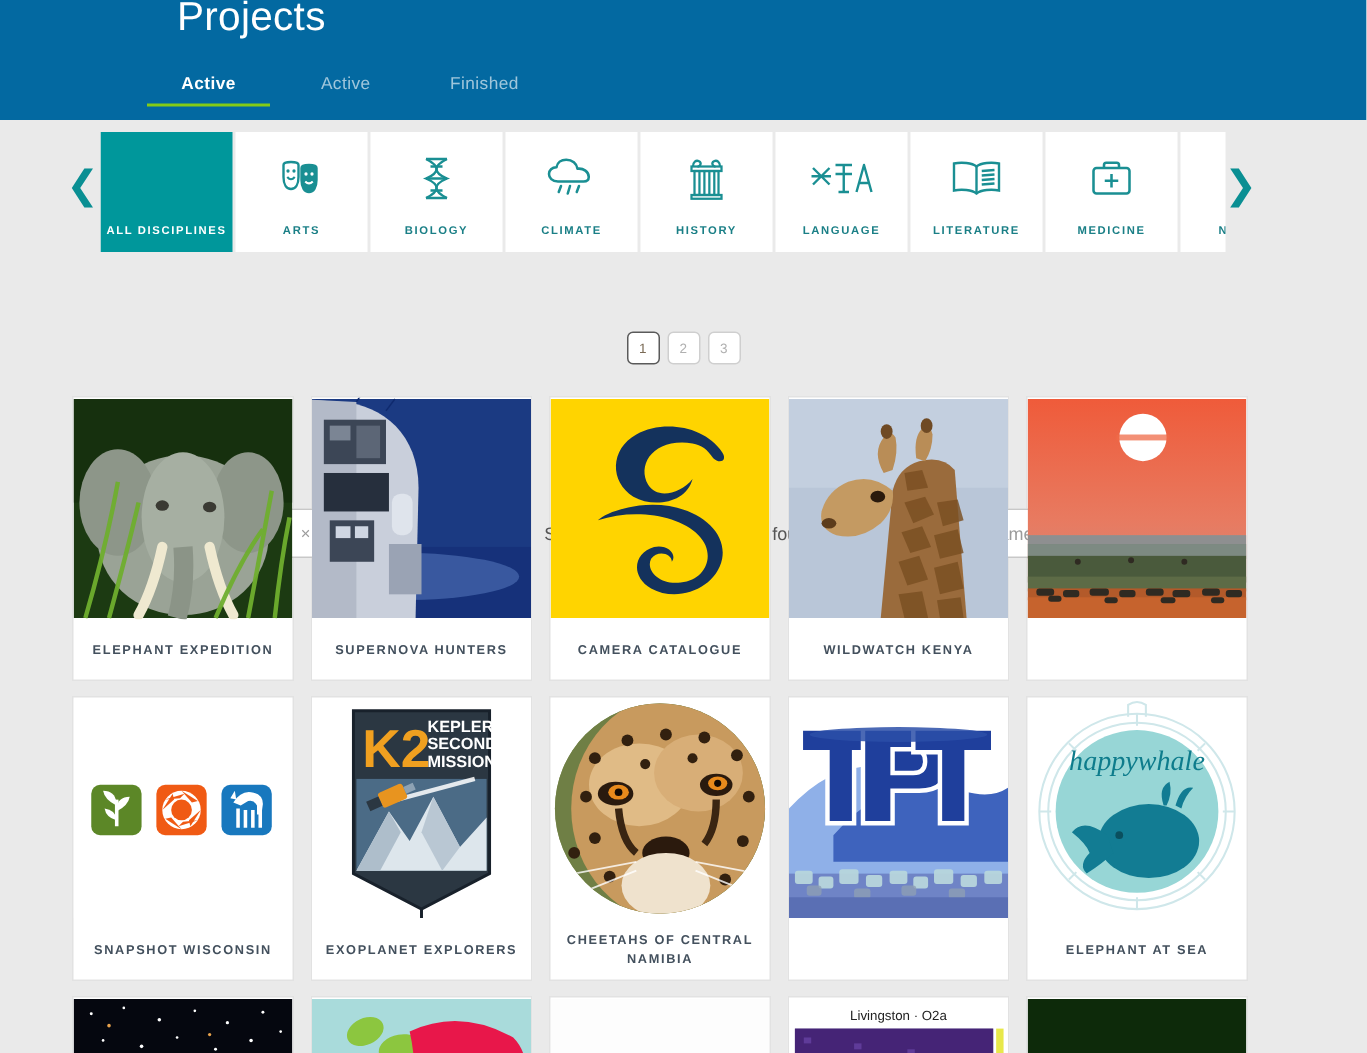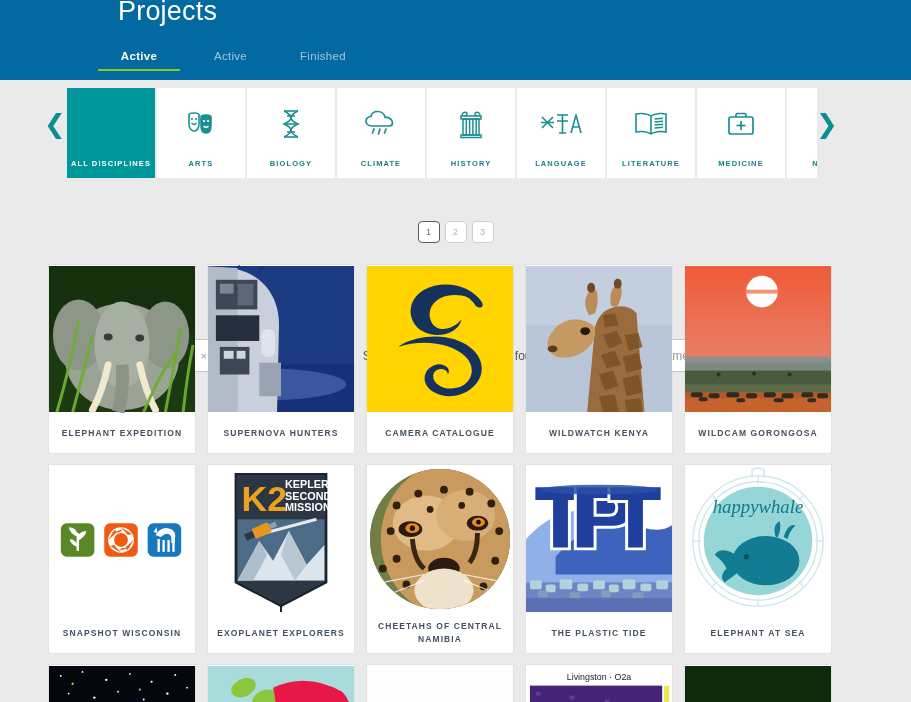--- a/index.html
+++ b/index.html
@@ -59,21 +59,21 @@
   .disc-strip {
     position: absolute;
     left: 67px; top: 8px;
     display: flex;
     gap: 2px;
     width: 750px;
     overflow: hidden;
   }
   .disc-tile {
     flex: 0 0 88px;
-    height: 90px;
+    height: 80px;
     background: #ffffff;
     display: flex;
     flex-direction: column;
     align-items: center;
     justify-content: flex-end;
     padding-bottom: 9px;
     cursor: pointer;
   }
   .disc-tile.selected {
     background: #00979b;
@@ -514,21 +514,20 @@
           <rect x="14" y="133" width="9" height="4" rx="2"></rect>
             <rect x="52" y="134" width="9" height="4" rx="2"></rect>
           <rect x="90" y="134" width="10" height="4" rx="2"></rect>
             <rect x="124" y="134" width="9" height="4" rx="2"></rect>
           <circle cx="34" cy="110" r="2"></circle>
             <circle cx="70" cy="109" r="2"></circle>
             <circle cx="106" cy="110" r="2"></circle>
         </g>
       </svg>
     </div>
-    <div class="card-title">WILDCAM GORONGOSA</div>
   </div>
 
   <div class="card">
     <div class="card-thumb">
       <svg width="148" height="148" viewBox="0 0 148 148">
         <rect width="148" height="148" fill="#ffffff"></rect>
         <rect x="12" y="58" width="34" height="34" rx="6" fill="#5c8727"></rect>
         <g fill="#ffffff">
           <rect x="28" y="68" width="2.4" height="18"></rect>
           <path d="M29 72 Q21 68 20 62 Q28 62 29 70 Z"></path>
@@ -669,21 +668,20 @@
         </g>
         <g fill="#8e9fb5" opacity="0.8">
           <rect x="12" y="126" width="10" height="7" rx="2"></rect>
             <rect x="44" y="128" width="11" height="7" rx="2"></rect>
           <rect x="76" y="126" width="10" height="7" rx="2"></rect>
             <rect x="108" y="128" width="11" height="7" rx="2"></rect>
         </g>
         <rect y="134" width="148" height="14" fill="#5a6fb4"></rect>
       </svg>
     </div>
-    <div class="card-title">THE PLASTIC TIDE</div>
   </div>
 
   <div class="card">
     <div class="card-thumb">
       <svg width="148" height="148" viewBox="0 0 148 148">
         <rect width="148" height="148" fill="#ffffff"></rect>
         <g stroke="#cfe7ea" stroke-width="1.4" fill="none">
           <circle cx="74" cy="76" r="66"></circle>
           <circle cx="74" cy="76" r="60"></circle>
           <path d="M68 12 L68 4 Q74 0 80 4 L80 12"></path>

